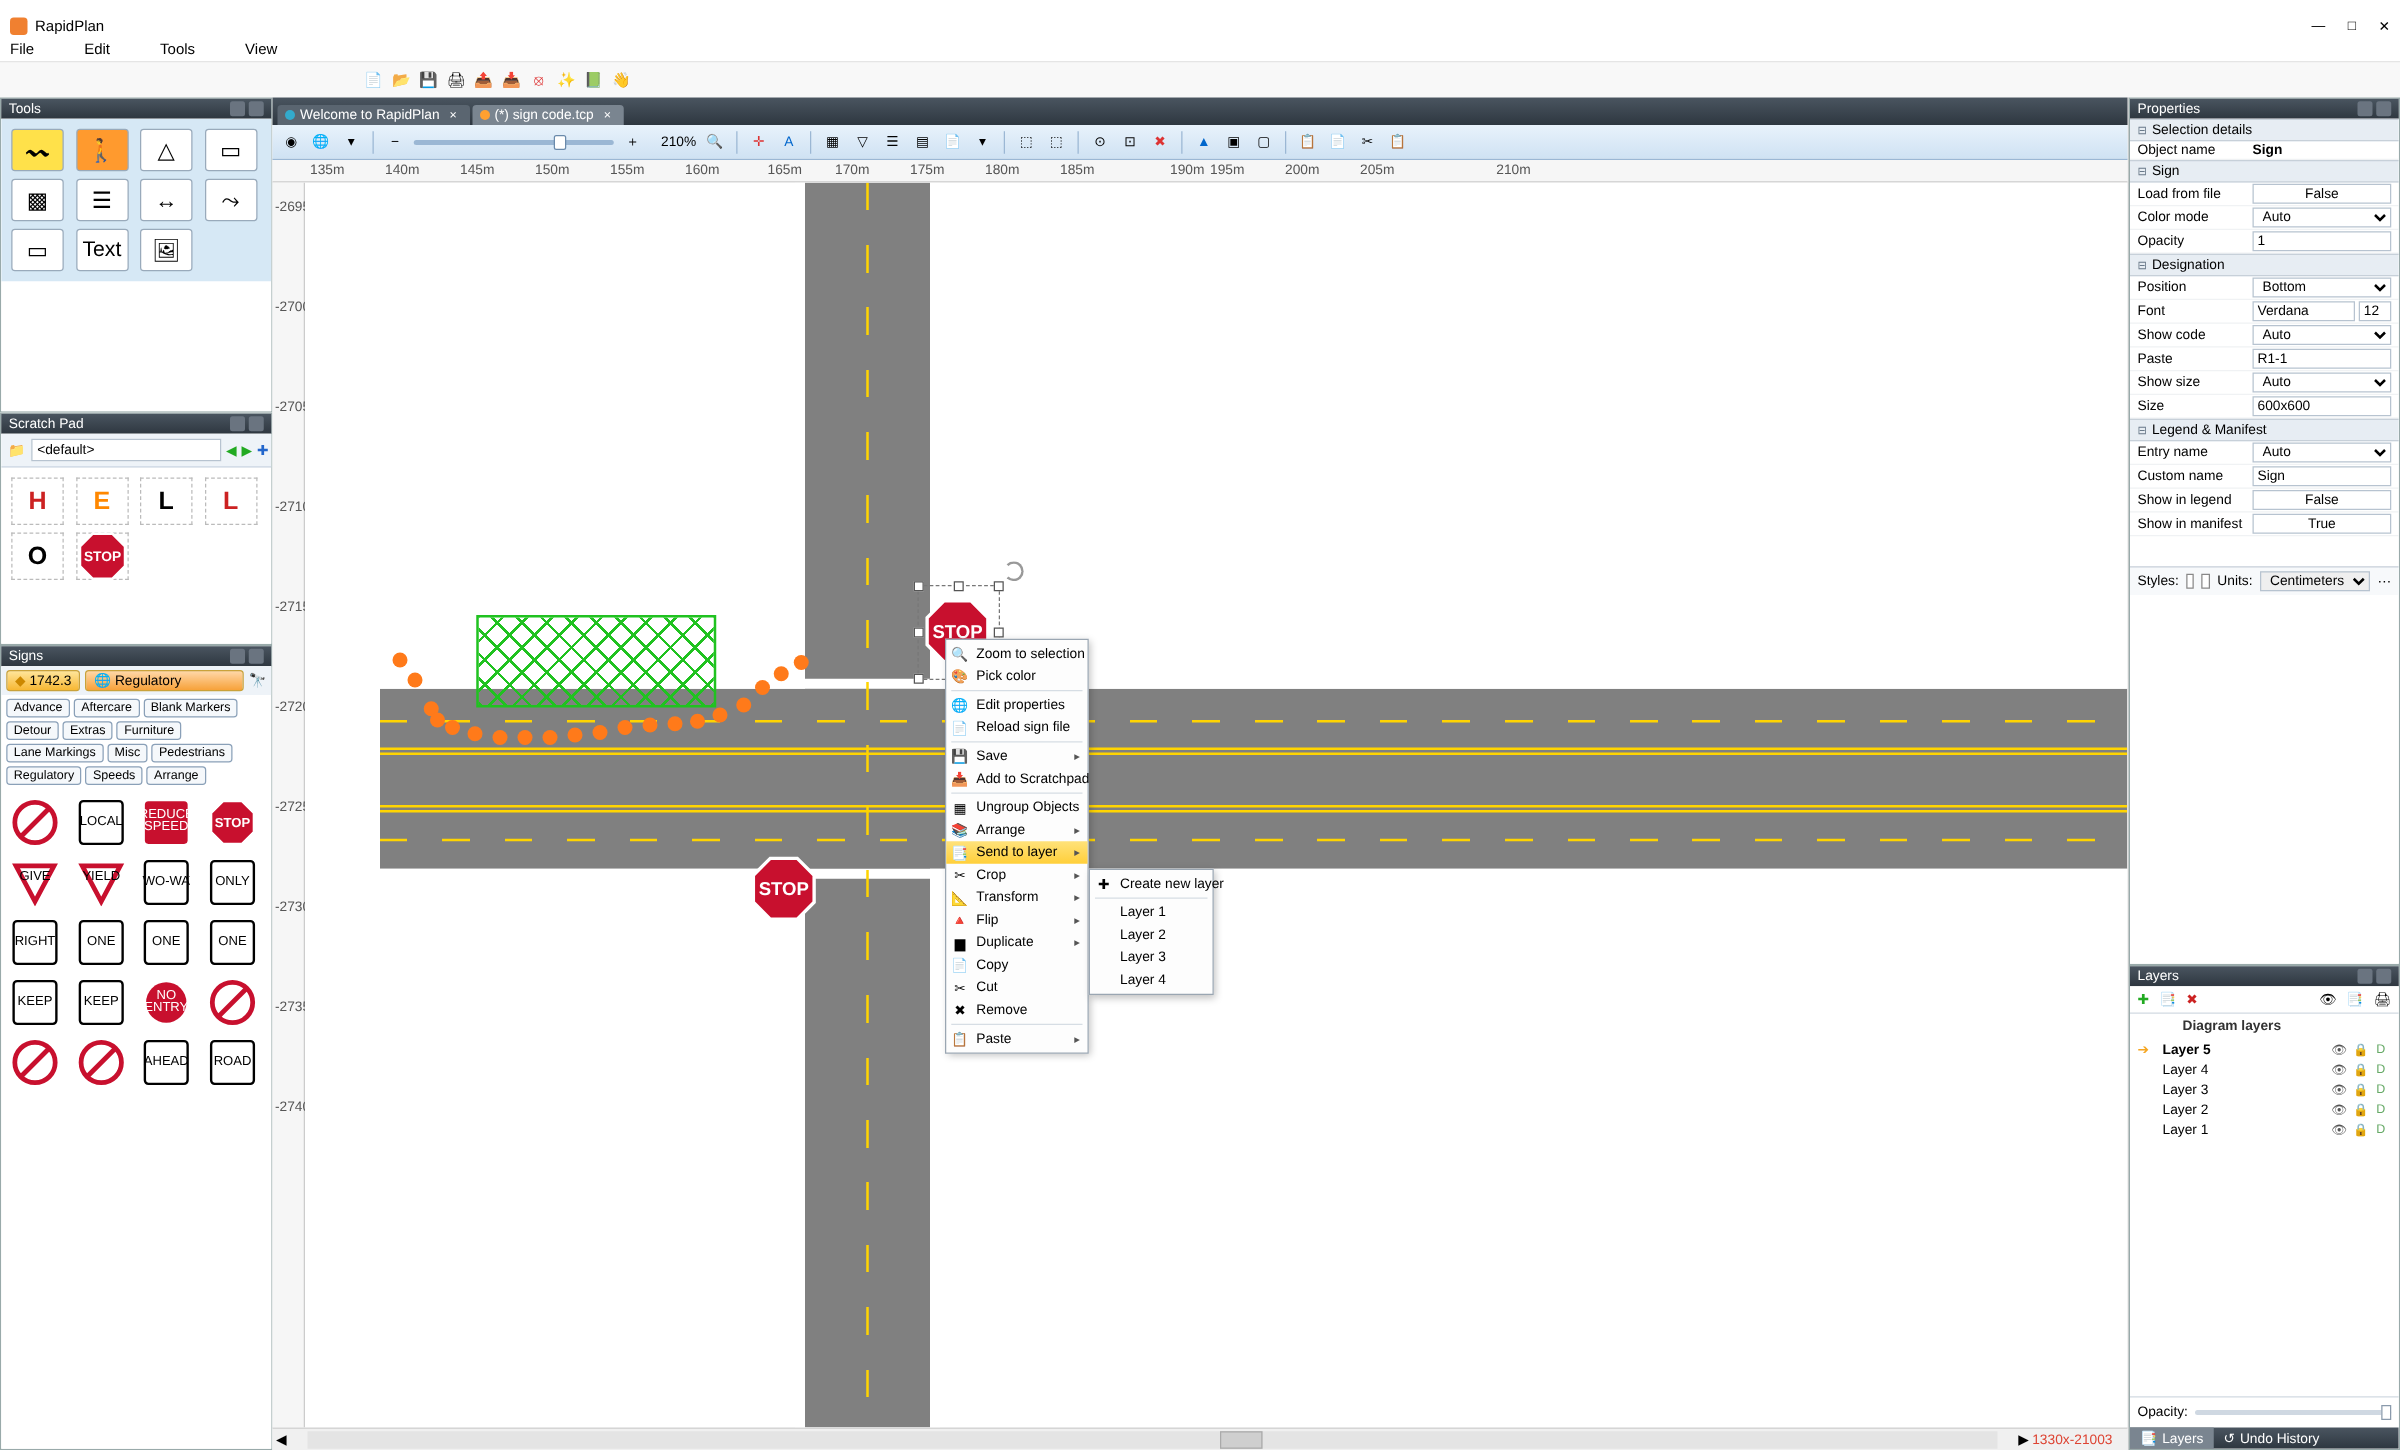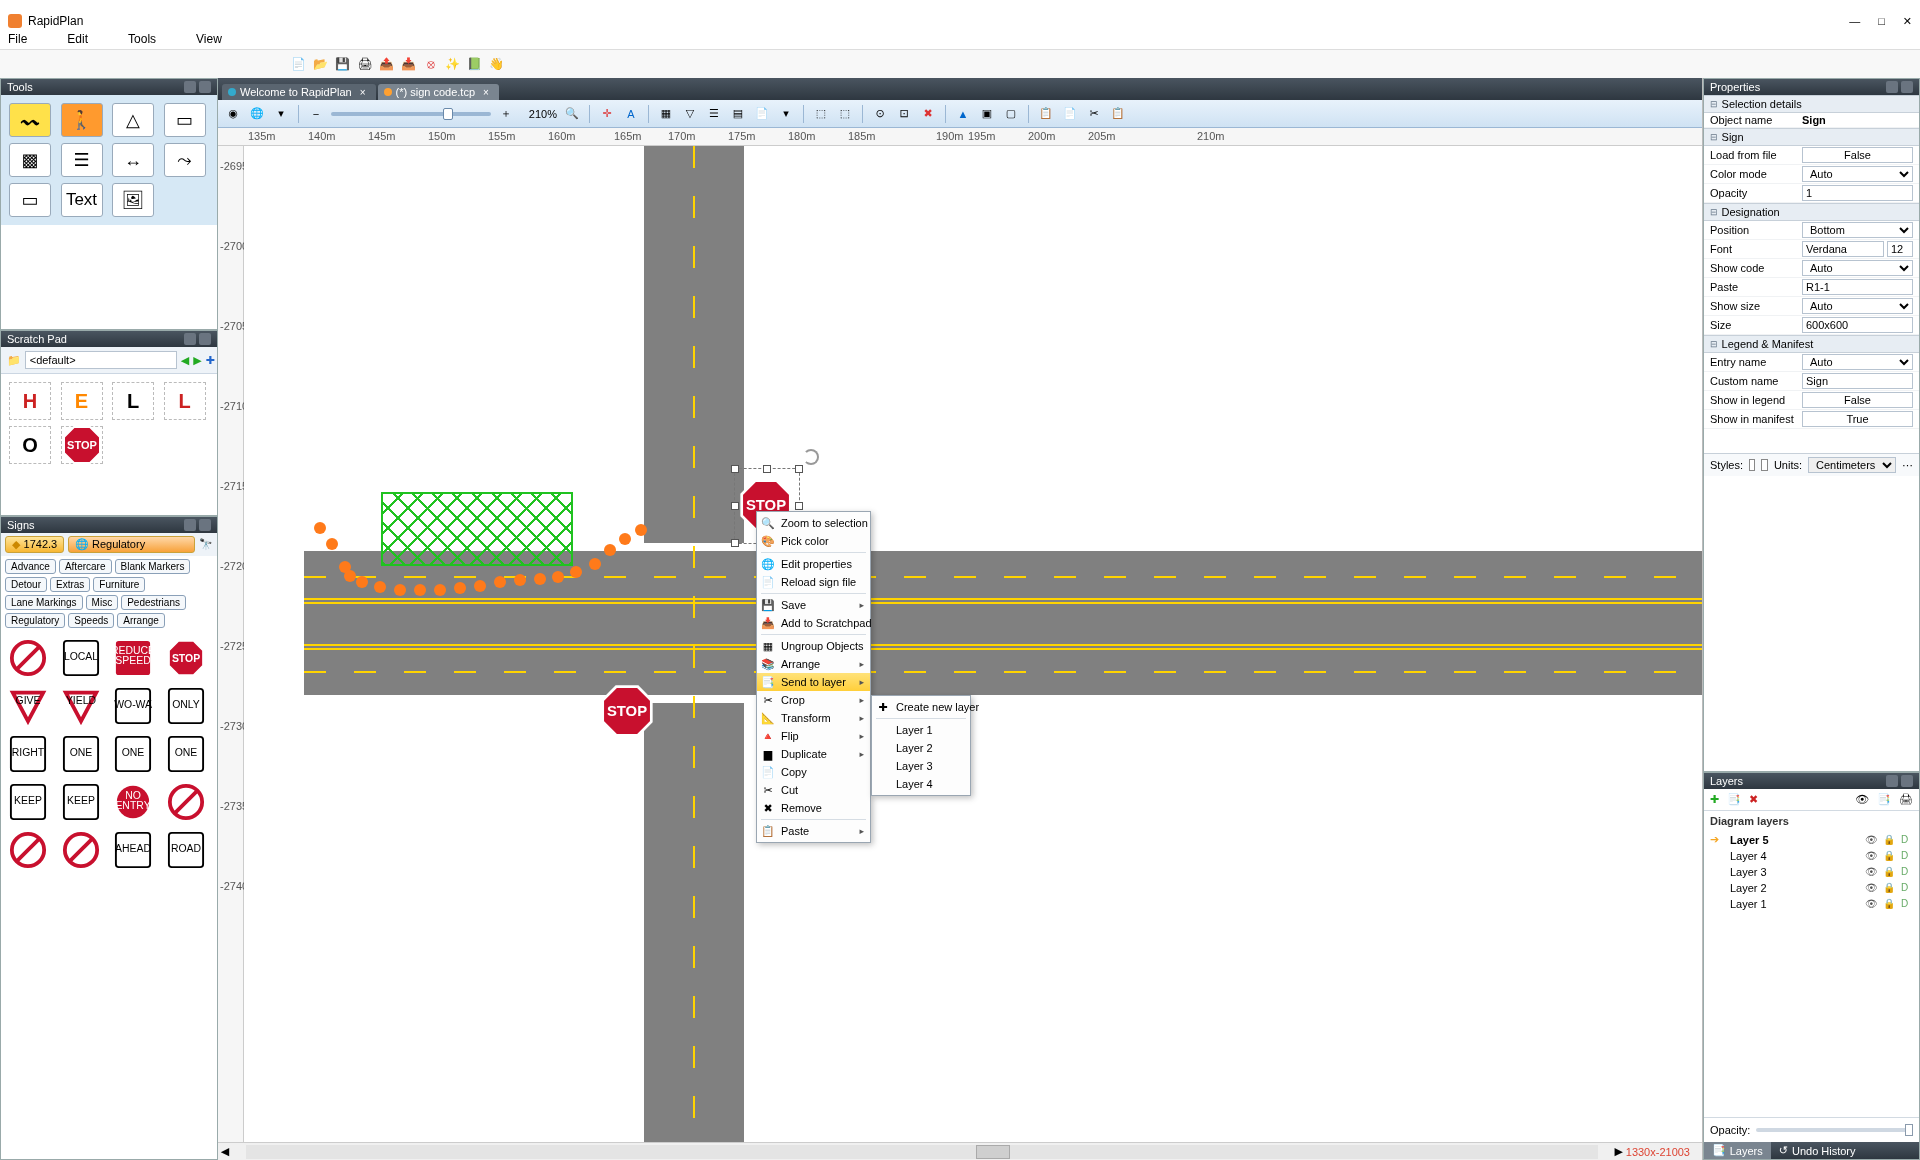--- a/index.html
+++ b/index.html
@@ -134,21 +134,21 @@
 .prop-row .v input, .prop-row .v select{width:100%;border:1px solid #b7c3d0;padding:0 3px;font-size:11px;height:16px;background:#fff;}
 .prop-row .v .val-center{text-align:center;display:block;border:1px solid #b7c3d0;background:#fff;height:16px;line-height:14px;}
 .prop-row .vfont { display:flex; gap:3px;}
 .prop-row .vfont .sz{width:26px;}
 
 .styles-row { display:flex; align-items:center; gap:6px; padding:3px 6px; border-top:1px solid #c7d0d9; background:#f7f9fb;}
 .styles-row select{border:1px solid #b7c3d0;padding:0 3px;height:16px;}
 
 
 .layer-toolbar{display:flex;gap:8px;padding:4px 6px;border-bottom:1px solid #d2dae2;}
-.lay-hdr{font-weight:bold;padding:4px 6px;color:#333;}
+.lay-hdr{font-weight:bold;padding:4px 6px;color:#333;margin-left:36px;}
 .layer-row{display:flex;align-items:center;padding:2px 6px;gap:6px;}
 .layer-row .cur{width:14px;color:#f5a623;}
 .layer-row .nm{flex:1;}
 .layer-row .ic{width:12px;height:12px;font-size:10px;color:#555;}
 .layer-row.active .nm{font-weight:bold;}
 .opacity-row{padding:6px;display:flex;align-items:center;gap:6px;border-top:1px solid #d2dae2;}
 .opacity-row .bar{flex:1;height:4px;background:#cfd8e2;position:relative;border-radius:2px;}
 .opacity-row .bar .th{position:absolute;right:0;top:-4px;width:8px;height:12px;background:#fff;border:1px solid #8a9aac;}
 .bottom-tabs{display:flex;background:linear-gradient(#4a5560,#2e3740);}
 .bottom-tabs .bt{color:#fff;font-size:11px;padding:2px 8px;display:flex;align-items:center;gap:4px;}

